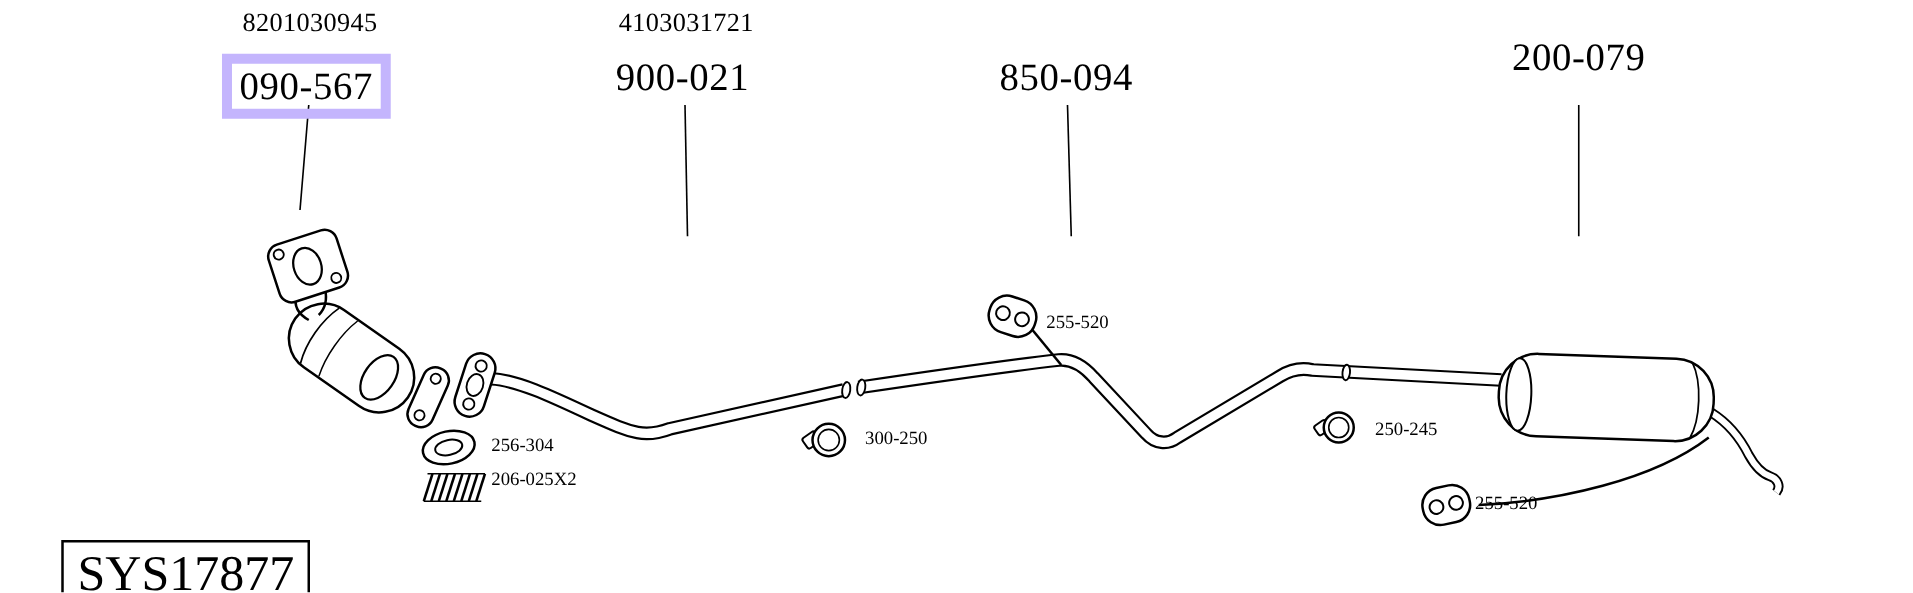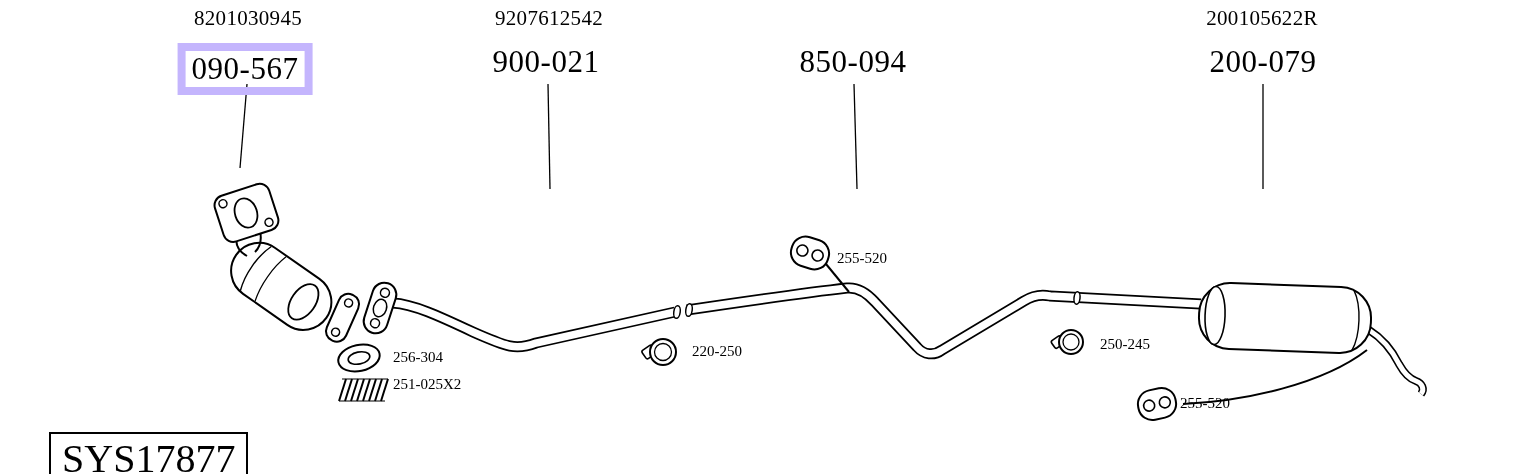--- a/index.html
+++ b/index.html
@@ -130,30 +130,29 @@
       <path d="M316,401 L323,379"></path>
       <path d="M322,401 L329,379"></path>
       <path d="M328,401 L335,379"></path>
       <path d="M334,401 L341,379"></path>
       <path d="M340,401 L347,379"></path>
       <path d="M298,401 L344,401 M301,379 L347,379" stroke-width="1.2"></path>
     </g>
   </svg>
 
   <div class="oem" style="left:207px; top:6px">8201030945</div>
-  <div class="oem" style="left:508px; top:6px">9207612542</div>
-  <div class="oem" style="left:1221px; top:6px">200105622R</div>
+  <div class="oem" style="left:508px; top:6px">4103031721</div>
 
   <div class="part boxed" style="left:204px; top:43px">090-567</div>
   <div class="part" style="left:505px; top:45px">900-021</div>
   <div class="part" style="left:812px; top:45px">850-094</div>
-  <div class="part" style="left:1222px; top:45px">200-079</div>
+  <div class="part" style="left:1222px; top:29px">200-079</div>
 
   <div class="clabel" style="left:796px; top:250px">255-520</div>
   <div class="clabel" style="left:352px; top:349px">256-304</div>
-  <div class="clabel" style="left:352px; top:376px">251-025X2</div>
-  <div class="clabel" style="left:651px; top:343px">220-250</div>
+  <div class="clabel" style="left:352px; top:376px">206-025X2</div>
+  <div class="clabel" style="left:651px; top:343px">300-250</div>
   <div class="clabel" style="left:1059px; top:336px">250-245</div>
   <div class="clabel" style="left:1139px; top:395px">255-520</div>
 
   <div class="sys" style="left:8px; top:432px">SYS17877</div>
 
 </div>
 
 </body></html>

